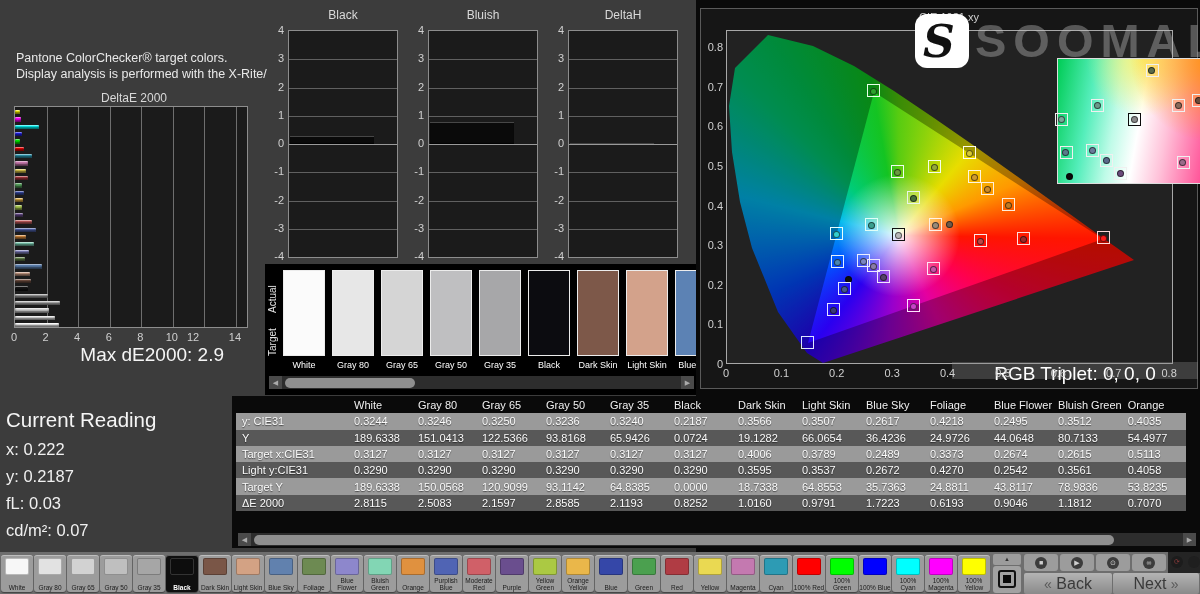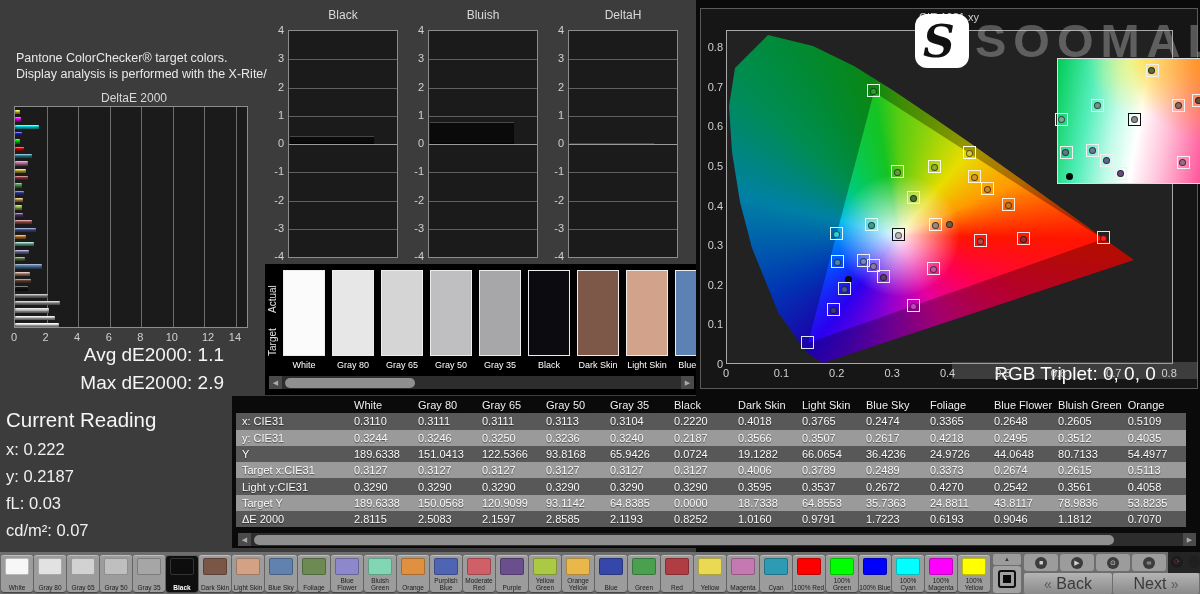--- a/index.html
+++ b/index.html
@@ -154,26 +154,25 @@
         <div class="de-bar" style="width: 44.3483px; background: rgb(251, 251, 251);"></div>
       </div>
     </div>
   <div class="abs" id="deltae-xlabels">
       <div class="ticklab" style="left: 6px; top: 331px; width: 16px; text-align: center;">0</div>
       <div class="ticklab" style="left: 37.5646px; top: 331px; width: 16px; text-align: center;">2</div>
       <div class="ticklab" style="left: 69.1293px; top: 331px; width: 16px; text-align: center;">4</div>
       <div class="ticklab" style="left: 100.694px; top: 331px; width: 16px; text-align: center;">6</div>
       <div class="ticklab" style="left: 132.259px; top: 331px; width: 16px; text-align: center;">8</div>
       <div class="ticklab" style="left: 163.823px; top: 331px; width: 16px; text-align: center;">10</div>
-      <div class="ticklab" style="left: 200px; top: 331px; width: 16px; text-align: center;">12</div>
+      <div class="ticklab" style="left: 185px; top: 331px; width: 16px; text-align: center;">12</div>
       <div class="ticklab" style="left: 226.952px; top: 331px; width: 16px; text-align: center;">14</div>
     </div>
 
   <div class="abs big-stats">
-    <div>Avg dE2000: 1.1</div>
     <div>Max dE2000: 2.9</div>
   </div>
 
   <div class="abs cur-heading">Current Reading</div>
   <div class="abs cur-line" style="top:440px;">x: 0.222</div>
   <div class="abs cur-line" style="top:467px;">y: 0.2187</div>
   <div class="abs cur-line" style="top:494px;">fL: 0.03</div>
   <div class="abs cur-line" style="top:521px;">cd/m²: 0.07</div>
 
   <div class="abs chart-title" style="left:288px;top:8px;width:110px;">Black</div>
@@ -410,36 +409,20 @@
           <th>Dark Skin</th>
           <th>Light Skin</th>
           <th>Blue Sky</th>
           <th>Foliage</th>
           <th>Blue Flower</th>
           <th>Bluish Green</th>
           <th>Orange</th>
         </tr>
       </thead>
       <tbody>
-        <tr class="dark">
-          <td>x: CIE31</td>
-          <td>0.3110</td>
-          <td>0.3111</td>
-          <td>0.3111</td>
-          <td>0.3113</td>
-          <td>0.3104</td>
-          <td>0.2220</td>
-          <td>0.4018</td>
-          <td>0.3765</td>
-          <td>0.2474</td>
-          <td>0.3365</td>
-          <td>0.2648</td>
-          <td>0.2605</td>
-          <td>0.5109</td>
-        </tr>
         <tr class="light">
           <td>y: CIE31</td>
           <td>0.3244</td>
           <td>0.3246</td>
           <td>0.3250</td>
           <td>0.3236</td>
           <td>0.3240</td>
           <td>0.2187</td>
           <td>0.3566</td>
           <td>0.3507</td>

